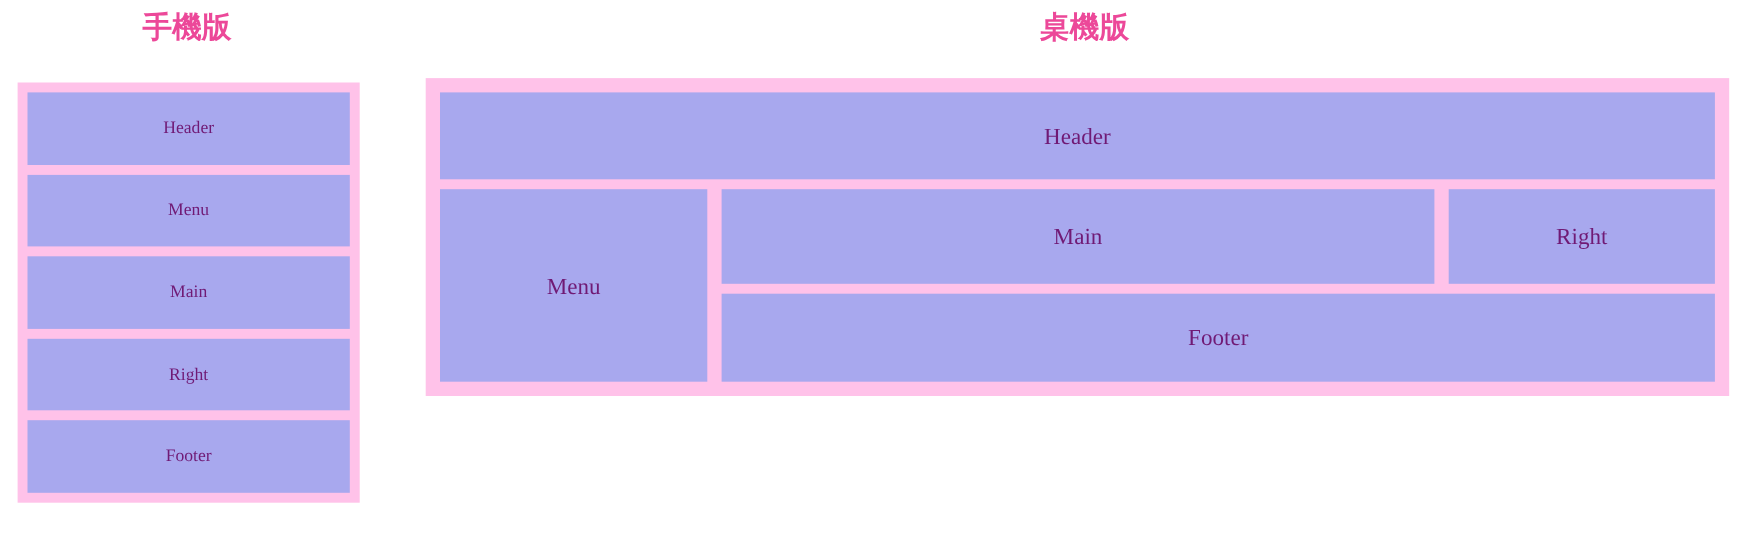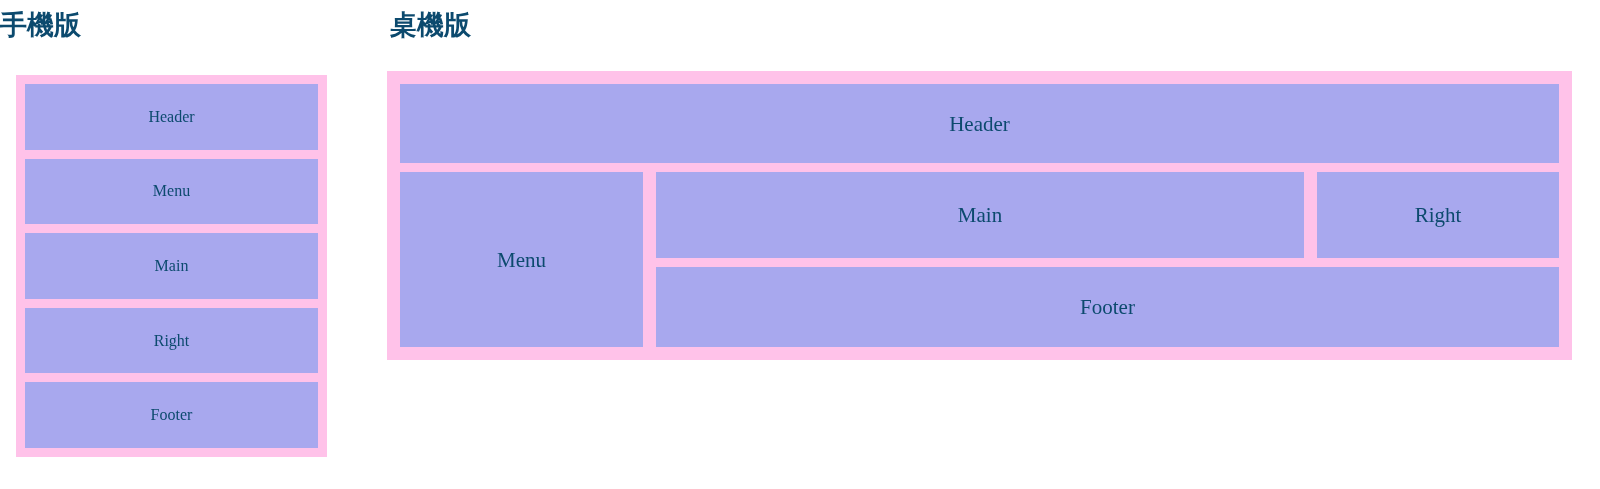--- a/index.html
+++ b/index.html
@@ -17,31 +17,31 @@
   }
 
   
   .heading {
     position: absolute;
     top: 10px;
     font-family: "Liberation Sans", "DejaVu Sans", sans-serif;
     font-weight: bold;
     font-size: 27px;
     line-height: 30px;
-    color: #0c4a6e;
+    color: #ec4899;
     white-space: nowrap;
-    text-align: left;
+    text-align: center;
   }
   #heading-mobile  { left: 0;    width: 340px; }
   #heading-desktop { left: 390px; width: 1192px; }
 
   
   .panel {
     background: #a8a8ee;
-    color: #0c4a6e;
+    color: #701a75;
     display: flex;
     align-items: center;
     justify-content: center;
     box-sizing: border-box;
     text-align: center;
   }
 
   
   #mobile-wireframe {
     position: absolute;

